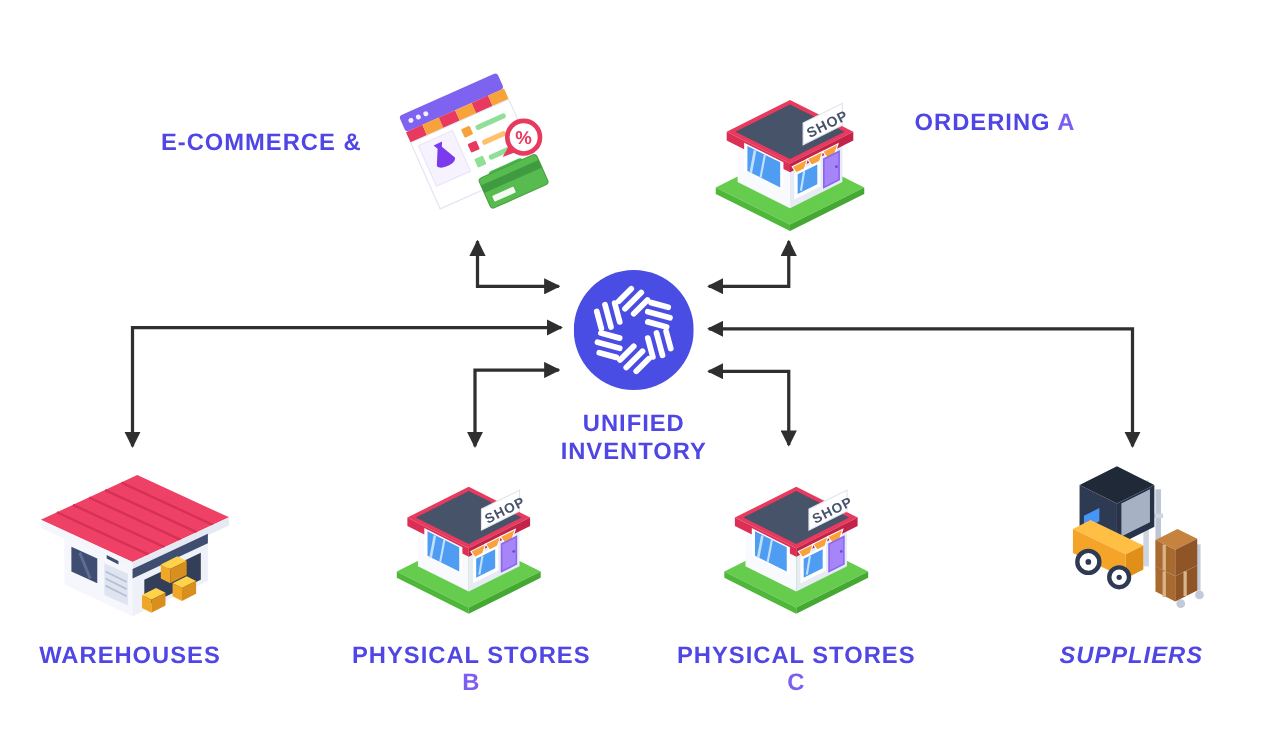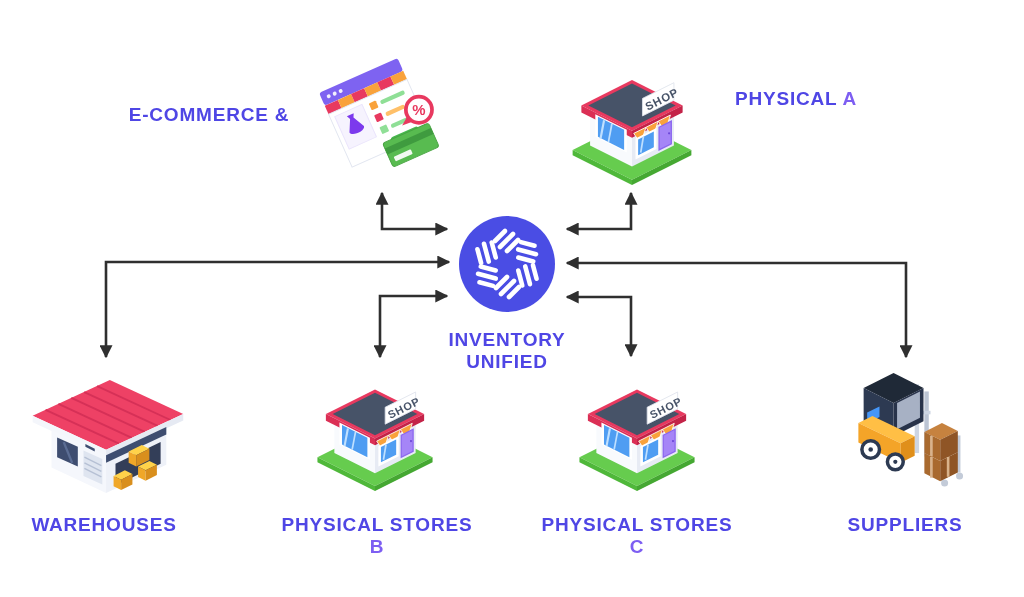--- a/index.html
+++ b/index.html
@@ -104,22 +104,22 @@
           <line x1="36" y1="25" x2="46" y2="15"></line>
         </g>
       <g transform="rotate(300 48 48)">
           <line x1="48" y1="35" x2="59" y2="24"></line>
           <line x1="41" y1="31" x2="54" y2="18"></line>
           <line x1="36" y1="25" x2="46" y2="15"></line>
         </g>
     </g>
   </svg>
   <div class="label" style="left:417px; top:329px; width:180px;">
+    <div>UNIFIED</div>
     <div>INVENTORY</div>
-    <div>UNIFIED</div>
   </div>
 
   <div class="label" style="left:89px; top:104px; width:240px;">
     <div>E-COMMERCE &amp;</div>
   </div>
   <svg class="illus" style="left:306px; top:50px;" width="140" height="126" viewBox="0 0 150 135">
     <g transform="translate(14,46) rotate(-24)">
       <rect x="0" y="0" width="92" height="15" rx="3" fill="#7e63f1"></rect>
       <circle cx="8" cy="7.5" r="2.1" fill="#ffffff" opacity="0.9"></circle>
       <circle cx="15" cy="7.5" r="2.1" fill="#ffffff" opacity="0.9"></circle>
@@ -148,21 +148,21 @@
       <rect x="0" y="0" width="54" height="28" rx="3" fill="#58bb50" stroke="#48a442" stroke-width="1"></rect>
       <rect x="0" y="6" width="54" height="7" fill="#3f9b3f"></rect>
       <rect x="5" y="18" width="20" height="5.5" rx="1" fill="#ffffff" opacity="0.92"></rect>
     </g>
   </svg>
 
   <svg class="illus" style="left:562px; top:60px;" width="140" height="131" viewBox="0 0 160 150">
       <use href="#shop-sym"></use>
     </svg>
   <div class="label" style="left:706px; top:88px; width:180px;">
-    <div><span>PHYSICAL</span> <span class="accent">A</span></div>
+    <div><span>ORDERING</span> <span class="accent">A</span></div>
   </div>
 
   <svg class="illus" style="left:27px; top:362px;" width="160" height="132" viewBox="0 0 170 140">
     <polygon points="6,57 88,19 166,55 84,93" fill="#ee4165"></polygon>
     <g stroke="#d63057" stroke-width="2">
       <line x1="19.7" y1="50.7" x2="97.7" y2="86.7"></line>
       <line x1="33.4" y1="44.4" x2="111.4" y2="80.4"></line>
       <line x1="47.1" y1="38.1" x2="125.1" y2="74.1"></line>
       <line x1="60.8" y1="31.8" x2="138.8" y2="67.8"></line>
       <line x1="74.5" y1="25.5" x2="152.5" y2="61.5"></line>
@@ -233,17 +233,17 @@
     <circle cx="137" cy="134" r="4" fill="#c3cbd8"></circle>
     <polygon points="97,84 117,74 135,83 115,93" fill="#c6823f"></polygon>
     <polygon points="97,84 115,93 115,117 97,108" fill="#a96a2f"></polygon>
     <polygon points="115,93 135,83 135,107 115,117" fill="#8f5526"></polygon>
     <line x1="105" y1="88.5" x2="105" y2="112" stroke="#d9b38c" stroke-width="3"></line>
     <polygon points="97,108 115,117 115,140 97,131" fill="#a96a2f"></polygon>
     <polygon points="115,117 135,107 135,130 115,140" fill="#8f5526"></polygon>
     <line x1="105" y1="112.5" x2="105" y2="136" stroke="#d9b38c" stroke-width="3"></line>
     <line x1="124" y1="112.5" x2="124" y2="135" stroke="#d9b38c" stroke-width="3"></line>
   </svg>
-  <div class="label" style="left:810px; top:514px; width:190px;">
+  <div class="label" style="left:810px; top:514px; width:190px;font-style:italic;">
     <div>SUPPLIERS</div>
   </div>
 
 </div>
 
 </body></html>

